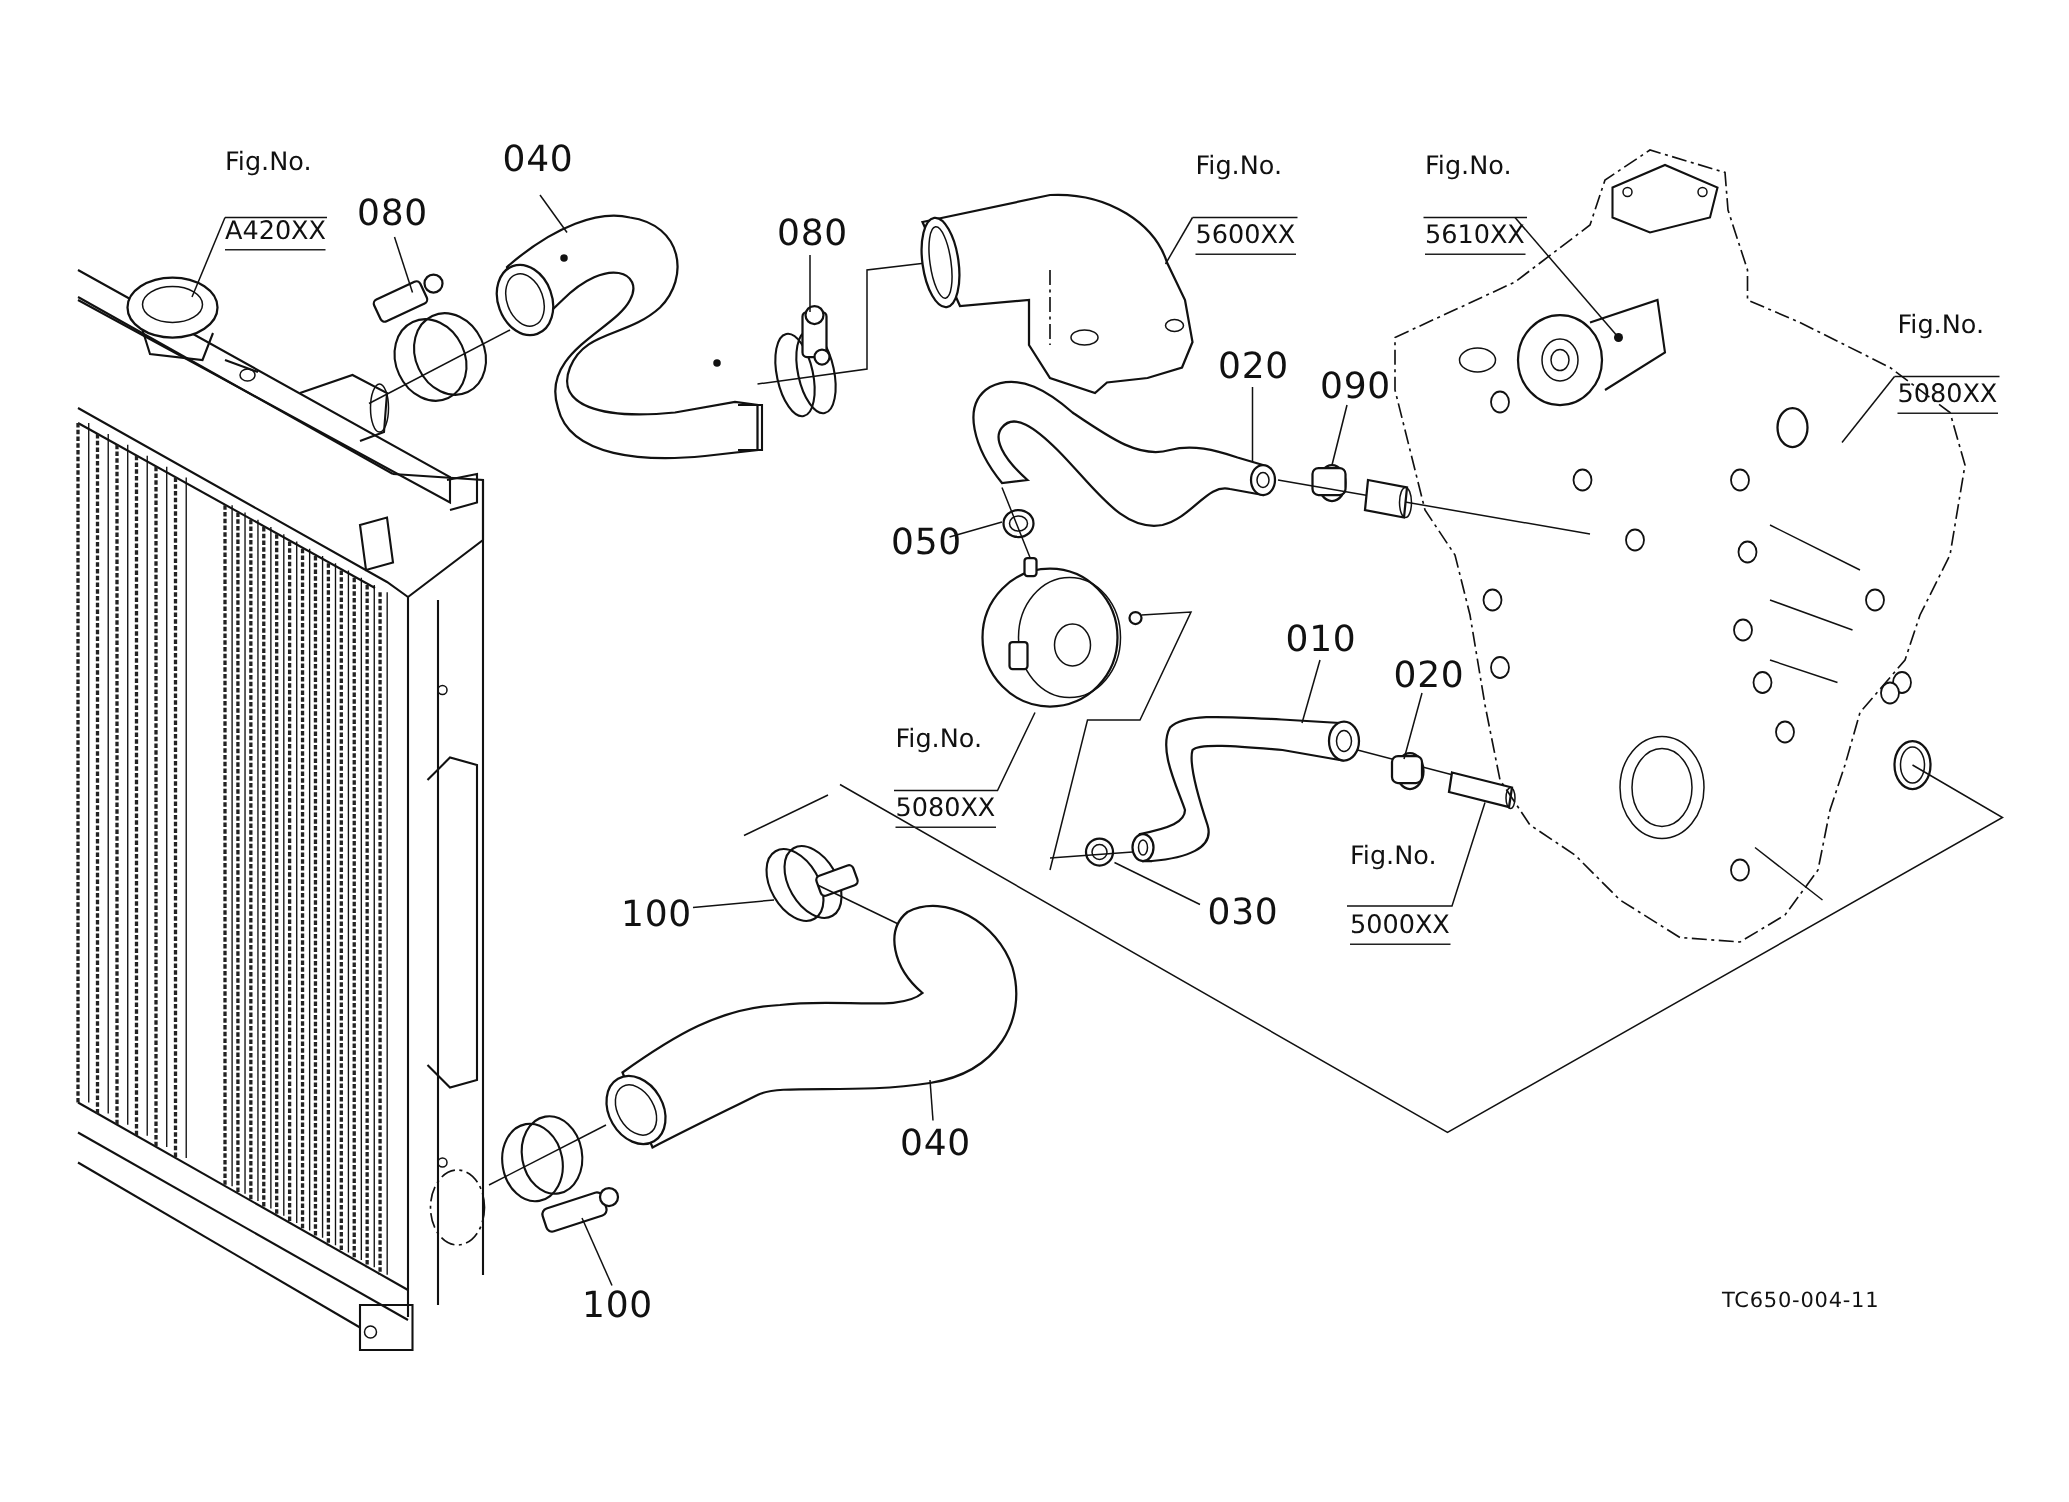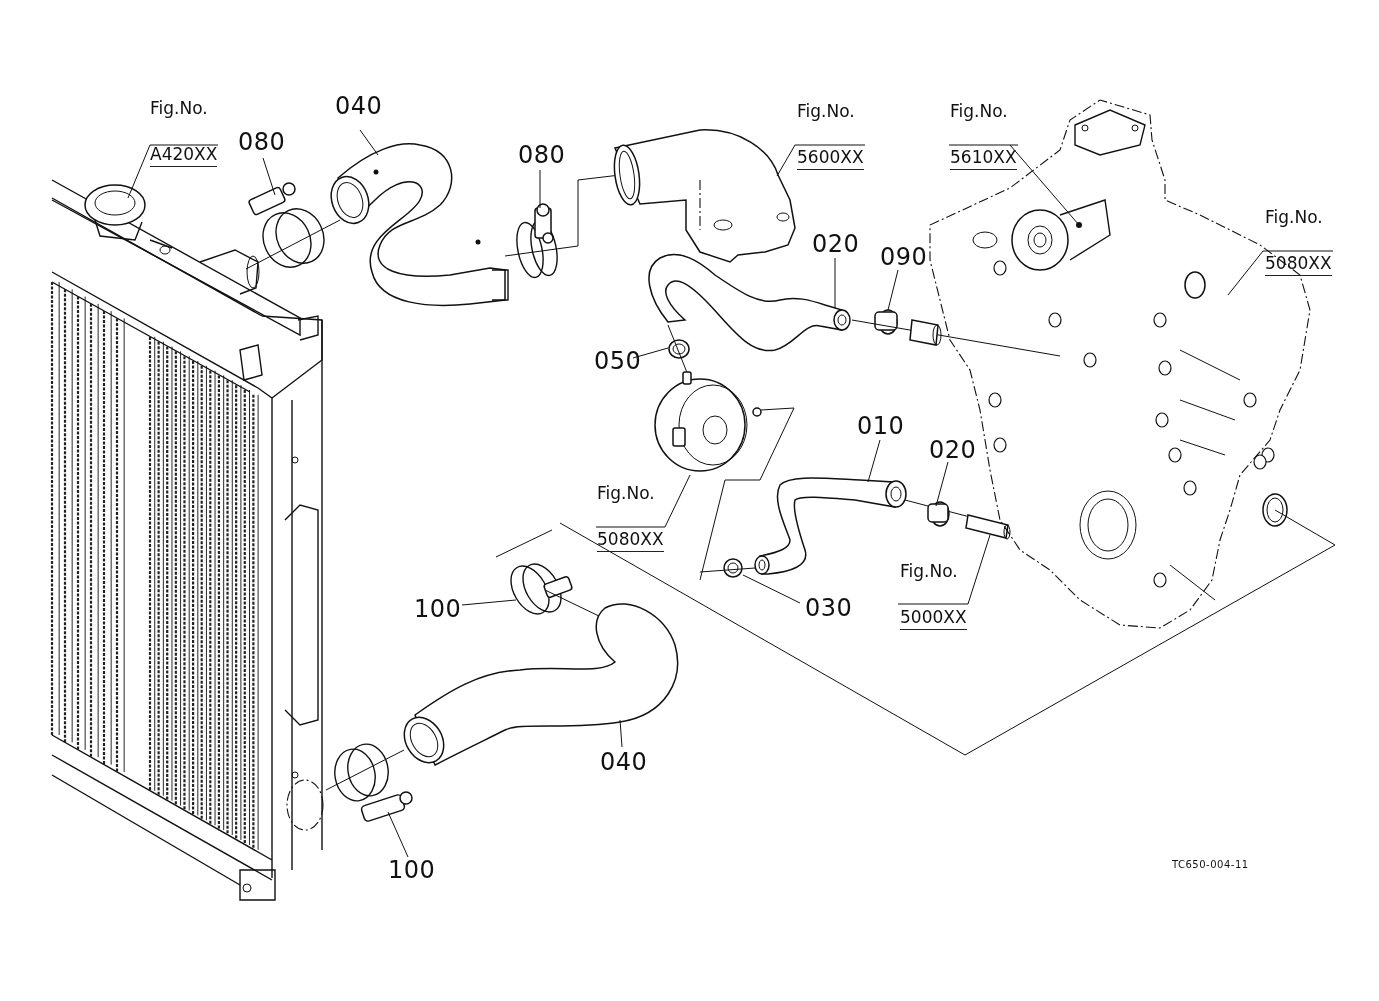--- a/index.html
+++ b/index.html
@@ -2,21 +2,21 @@
 <html><head>
 <meta charset="utf-8">
 <style>
   html, body { margin: 0; padding: 0; background: #ffffff; }
   body { width: 1379px; height: 1001px; position: relative; overflow: hidden; font-family: "DejaVu Sans", sans-serif; }
   #diagram { position: absolute; left: 0; top: 0; width: 1379px; height: 1001px; }
   .lbl { position: absolute; color: #111; white-space: nowrap; line-height: 1; }
   .part-num { font-size: 24px; letter-spacing: 0.5px; }
   .fig { font-size: 17px; line-height: 22px; }
   .fig .code { display: inline-block; border-bottom: 1.3px solid #222; padding-bottom: 1px; margin-top: 24px; }
-  .docid { font-size: 10px; letter-spacing: 0.5px; margin-left: 24px; }
+  .docid { font-size: 14px; letter-spacing: 0.5px; }
   svg .ln { fill: none; stroke: #111; stroke-width: 1.4; }
   svg .thin { fill: none; stroke: #111; stroke-width: 1; }
   svg .dash { fill: none; stroke: #111; stroke-width: 1.1; stroke-dasharray: 10 3 2 3; }
   svg .fill { fill: #fff; stroke: #111; stroke-width: 1.5; }
   svg .fin { stroke: #222; stroke-width: 2.2; }
 </style>
 </head>
 <body>
 
 <div id="diagram">

